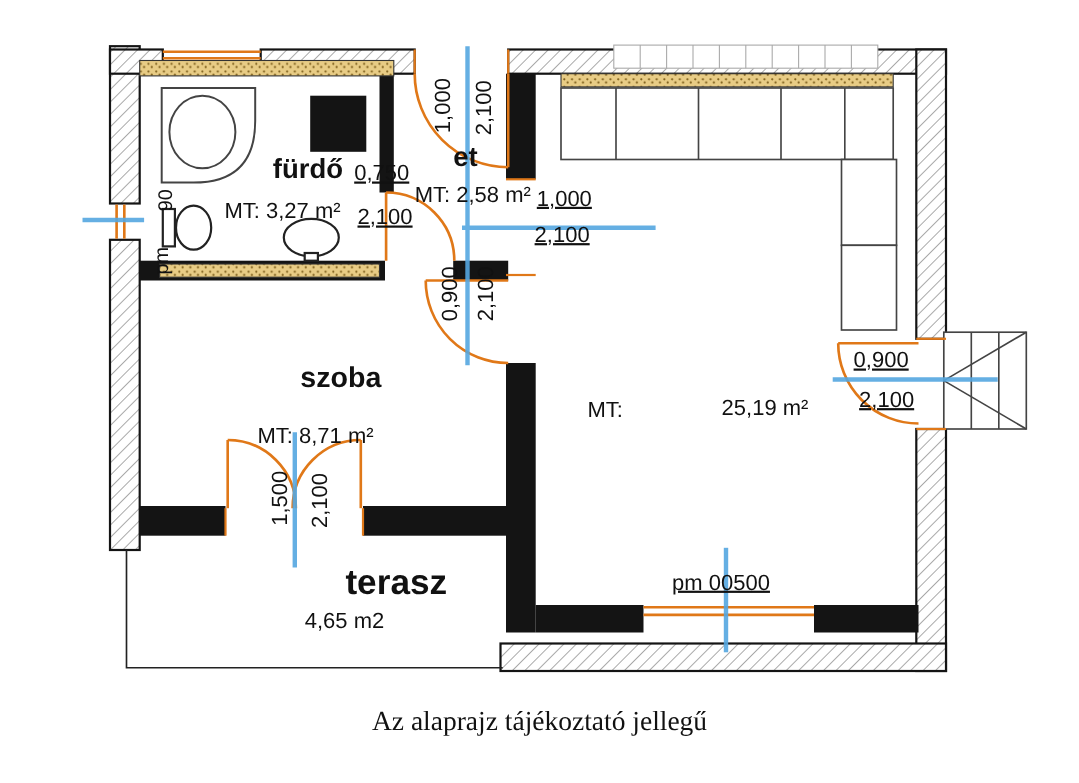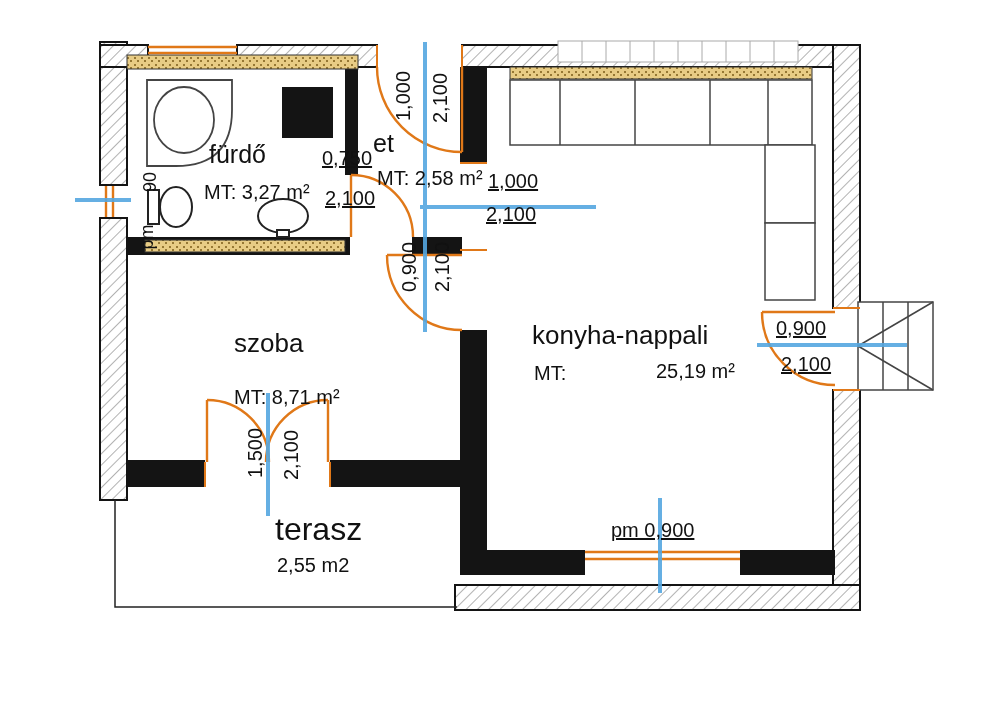--- a/index.html
+++ b/index.html
@@ -1,20 +1,20 @@
 <!DOCTYPE html>
 <html><head>
 <meta charset="utf-8">
 <style>
   html,body{margin:0;padding:0;background:#fff;}
   #stage{position:relative;width:981px;height:712px;background:#fff;overflow:hidden;
          font-family:"Liberation Sans",sans-serif;color:#111;}
   #plan-svg{position:absolute;left:0;top:0;}
   .lbl{position:absolute;white-space:nowrap;}
-  .room{font-weight:normal;font-size:26px;}
+  .room{font-weight:bold;font-size:26px;margin-left:39px;}
   .area{font-size:20px;}
   .dim{font-size:20px;text-decoration:underline;}
   .vdim{position:absolute;width:60px;height:20px;display:flex;align-items:center;justify-content:center;
         transform:rotate(-90deg);transform-origin:center;font-size:20px;white-space:nowrap;}
   .caption{position:absolute;left:0;top:643px;width:100%;text-align:center;
            font-family:"Liberation Serif",serif;font-size:25px;}
 </style>
 </head>
 <body>
 
@@ -168,44 +168,44 @@
 
   <div class="lbl room" style="left:209px;top:140px;font-size:25px">fürdő</div>
   <div class="lbl area" style="left:204px;top:181px">MT: 3,27 m²</div>
 
   <div class="lbl room" style="left:373px;top:129px;font-size:25px">et</div>
   <div class="lbl area" style="left:377px;top:167px">MT: 2,58 m²</div>
 
   <div class="lbl room" style="left:234px;top:328px">szoba</div>
   <div class="lbl area" style="left:234px;top:386px">MT: 8,71 m²</div>
 
-  <div class="lbl room" style="left:532px;top:320px">konyha-nappali</div>
   <div class="lbl area" style="left:534px;top:362px">MT:</div>
   <div class="lbl area" style="left:656px;top:360px">25,19 m²</div>
 
   <div class="lbl room" style="left:275px;top:511px;font-size:32px">terasz</div>
-  <div class="lbl area" style="left:277px;top:554px">2,55 m2</div>
+  <div class="lbl area" style="left:277px;top:554px">4,65 m2</div>
 
   <div class="lbl dim" style="left:322px;top:147px">0,750</div>
   <div class="lbl dim" style="left:325px;top:187px">2,100</div>
 
   <div class="lbl dim" style="left:488px;top:170px">1,000</div>
   <div class="lbl dim" style="left:486px;top:203px">2,100</div>
 
   <div class="lbl dim" style="left:776px;top:317px">0,900</div>
   <div class="lbl dim" style="left:781px;top:353px">2,100</div>
 
-  <div class="lbl dim" style="left:611px;top:519px">pm 0,900</div>
+  <div class="lbl dim" style="left:611px;top:519px">pm 00500</div>
 
   <div class="vdim" style="left:373px;top:86px">1,000</div>
   <div class="vdim" style="left:410px;top:88px">2,100</div>
 
   <div class="vdim" style="left:379px;top:257px">0,900</div>
   <div class="vdim" style="left:412px;top:257px">2,100</div>
 
   <div class="vdim" style="left:225px;top:443px">1,500</div>
   <div class="vdim" style="left:261px;top:445px">2,100</div>
 
   <div class="vdim" style="left:120px;top:172px;font-size:18px">90</div>
   <div class="vdim" style="left:117px;top:227px;font-size:18px">pm</div>
 
+  <div class="caption">Az alaprajz tájékoztató jellegű</div>
 
 </div>
 
 </body></html>

